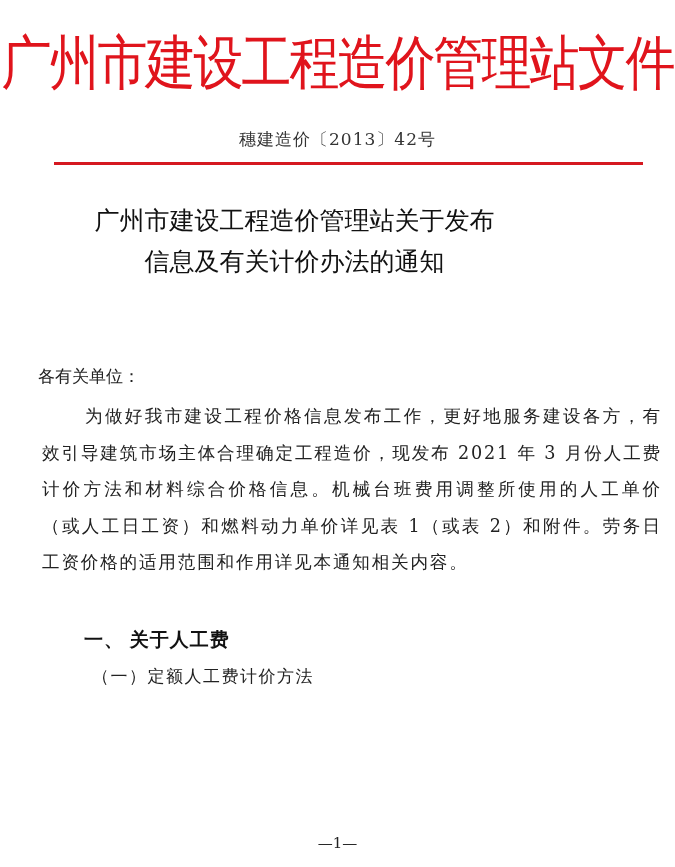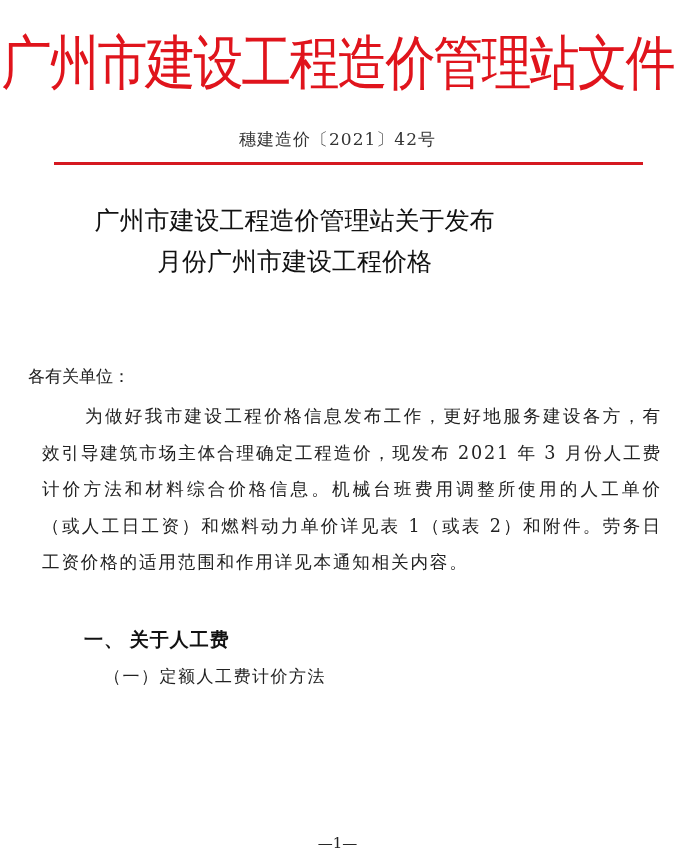--- a/index.html
+++ b/index.html
@@ -54,21 +54,21 @@
       top: 200px;
       width: 589px;
       text-align: center;
       font-size: 25px;
       line-height: 41px;
       color: #111;
     }
     .notice-title div { white-space: nowrap; }
     .salutation {
       position: absolute;
-      left: 28px;
+      left: 38px;
       top: 365px;
       font-size: 17px;
       color: #222;
       text-align: center;
     }
     .body-para {
       position: absolute;
       left: 42px;
       top: 398px;
       width: 620px;
@@ -89,44 +89,43 @@
       color: #111;
       letter-spacing: 1px;
     }
     .subsection-heading {
       position: absolute;
       left: 92px;
       top: 665px;
       font-size: 17px;
       color: #222;
       letter-spacing: 1.5px;
-      margin-left: 12px;
     }
     .page-number {
       position: absolute;
       left: 0;
       top: 834px;
       width: 675px;
       text-align: center;
       font-size: 15px;
       color: #222;
     }
   </style>
 </head>
 <body>
 
 <div class="doc-header-title">广州市建设工程造价管理站文件</div>
 
-<div class="doc-number">穗建造价〔2021〕42号</div>
+<div class="doc-number">穗建造价〔2013〕42号</div>
 
 <div class="red-rule"></div>
 
 <div class="notice-title">
   <div>广州市建设工程造价管理站关于发布</div>
-  <div>月份广州市建设工程价格</div>
+  <div>信息及有关计价办法的通知</div>
 </div>
 
 <div class="salutation">各有关单位：</div>
 
 <div class="body-para">为做好我市建设工程价格信息发布工作，更好地服务建设各方，有效引导建筑市场主体合理确定工程造价，现发布 2021 年 3 月份人工费计价方法和材料综合价格信息。机械台班费用调整所使用的人工单价（或人工日工资）和燃料动力单价详见表 1（或表 2）和附件。劳务日工资价格的适用范围和作用详见本通知相关内容。</div>
 
 <div class="section-heading">一、 关于人工费</div>
 
 <div class="subsection-heading">（一）定额人工费计价方法</div>
 

